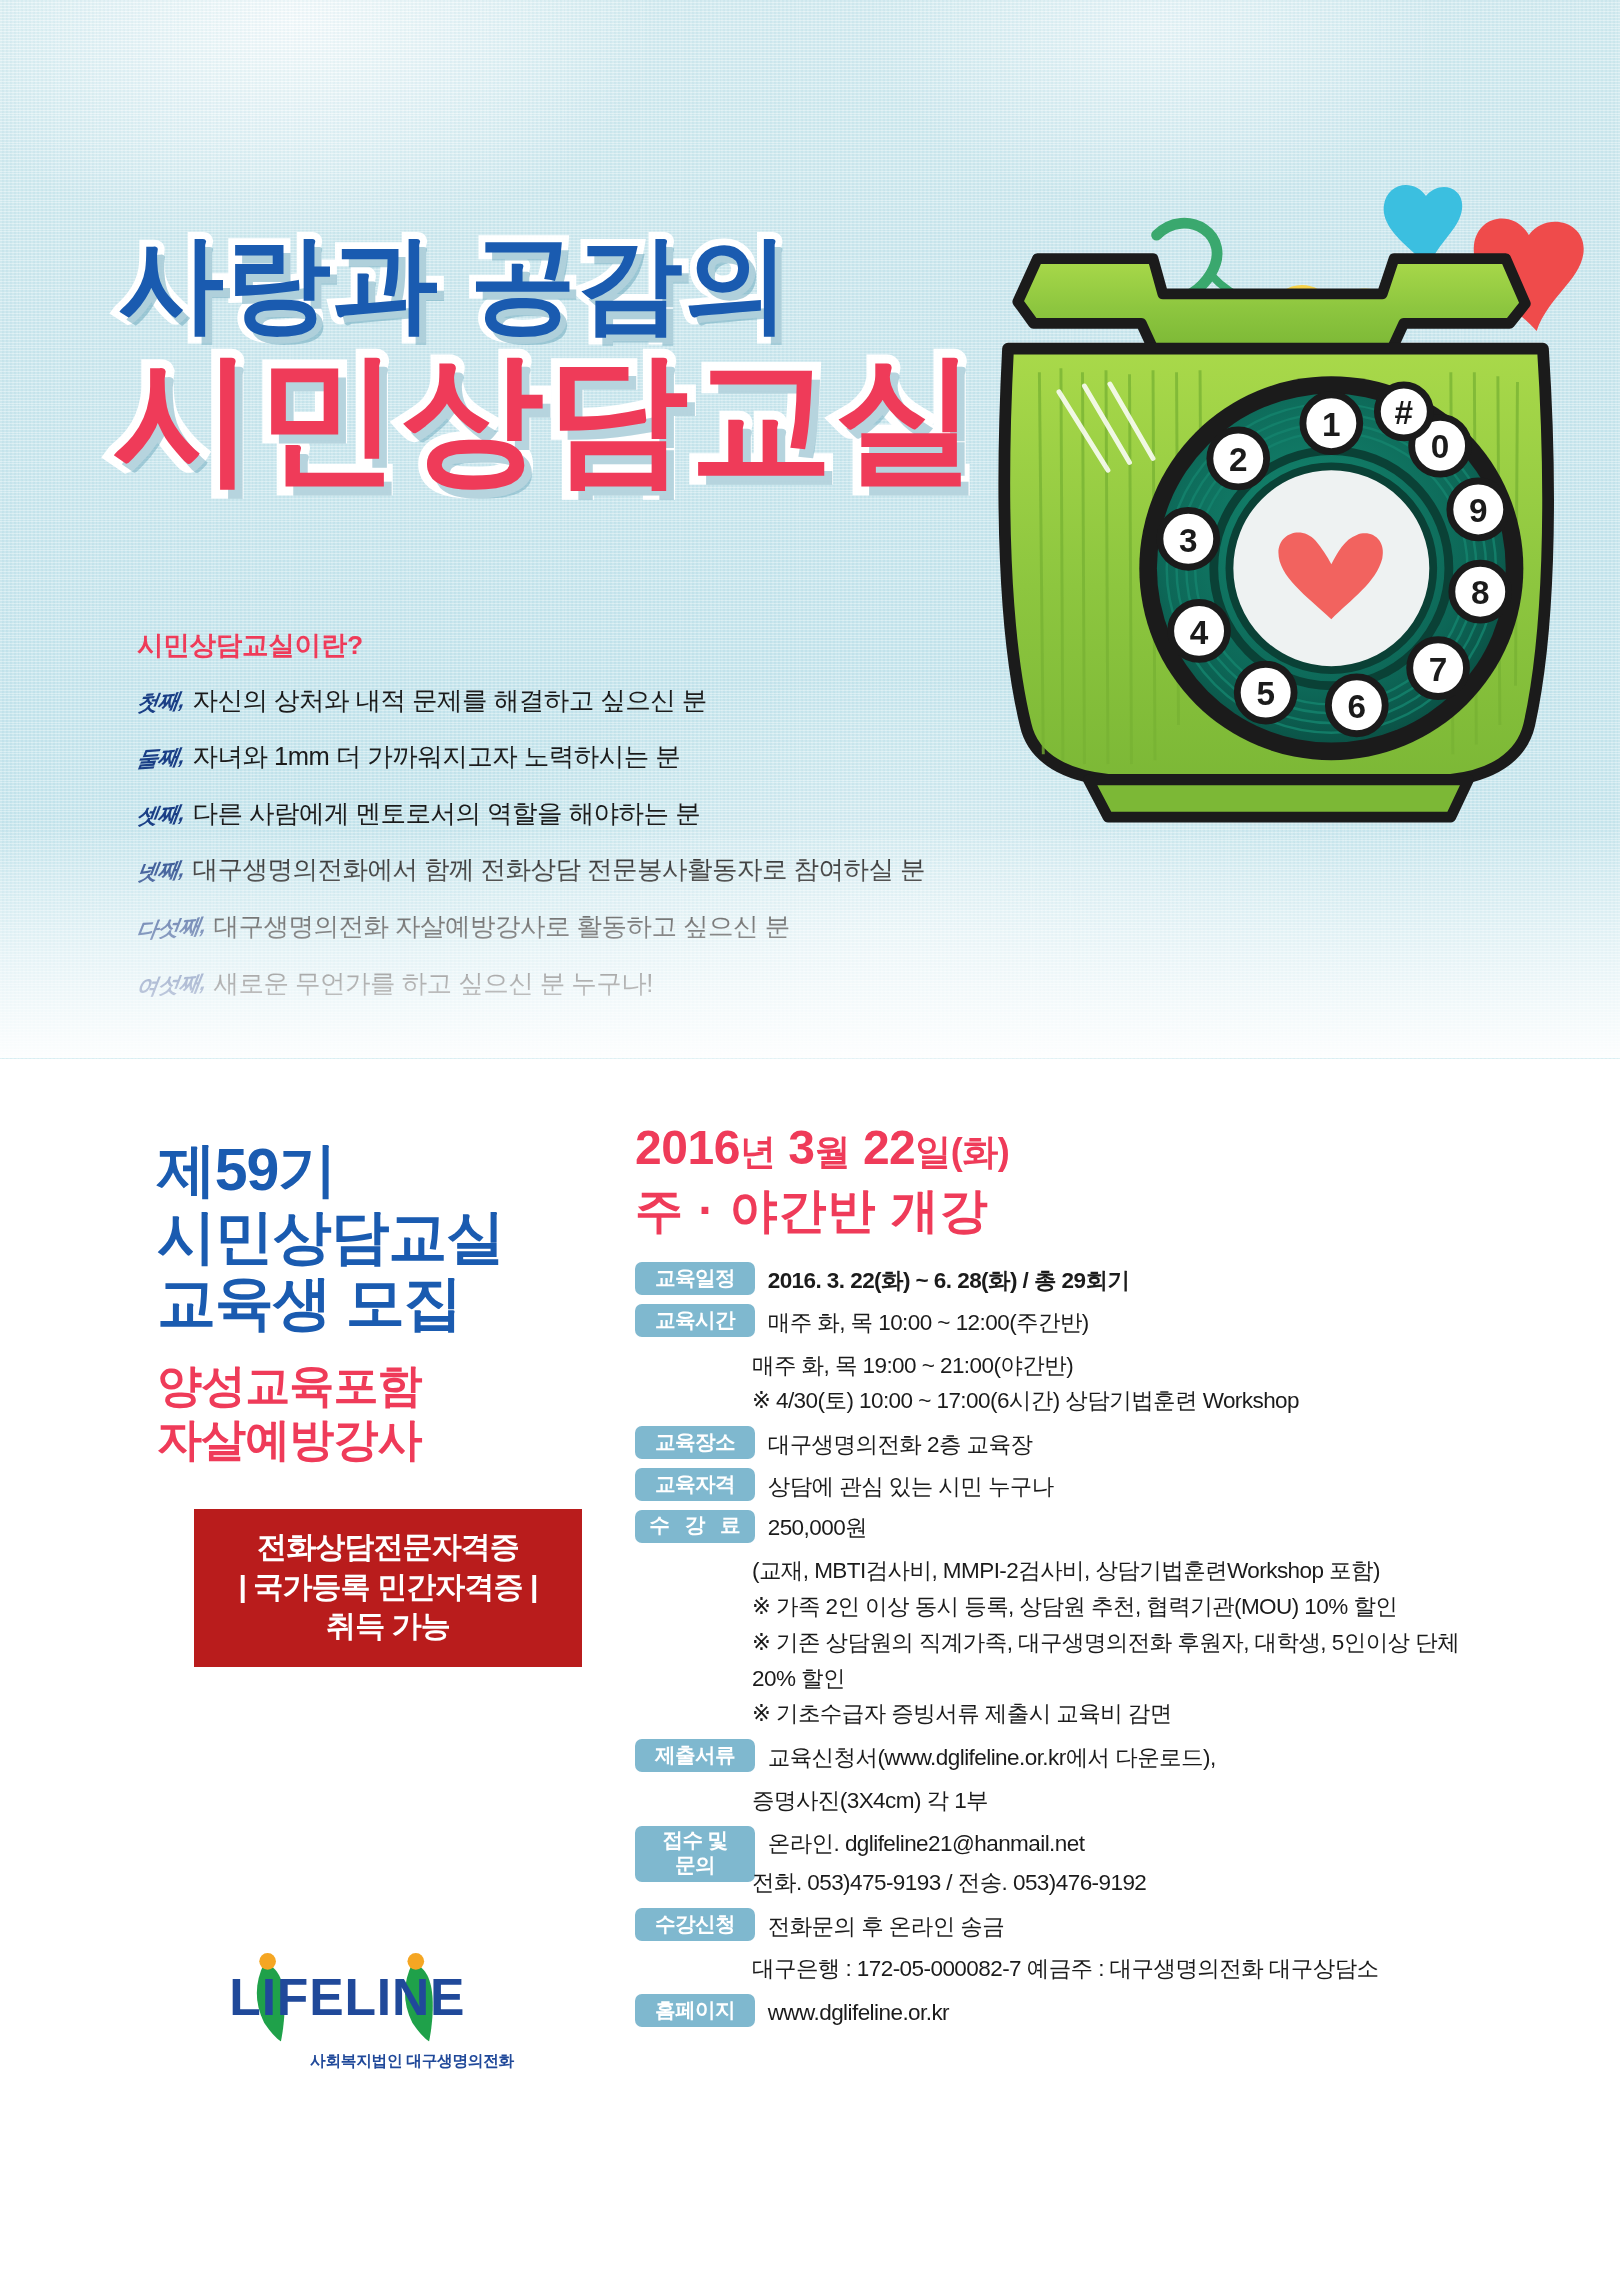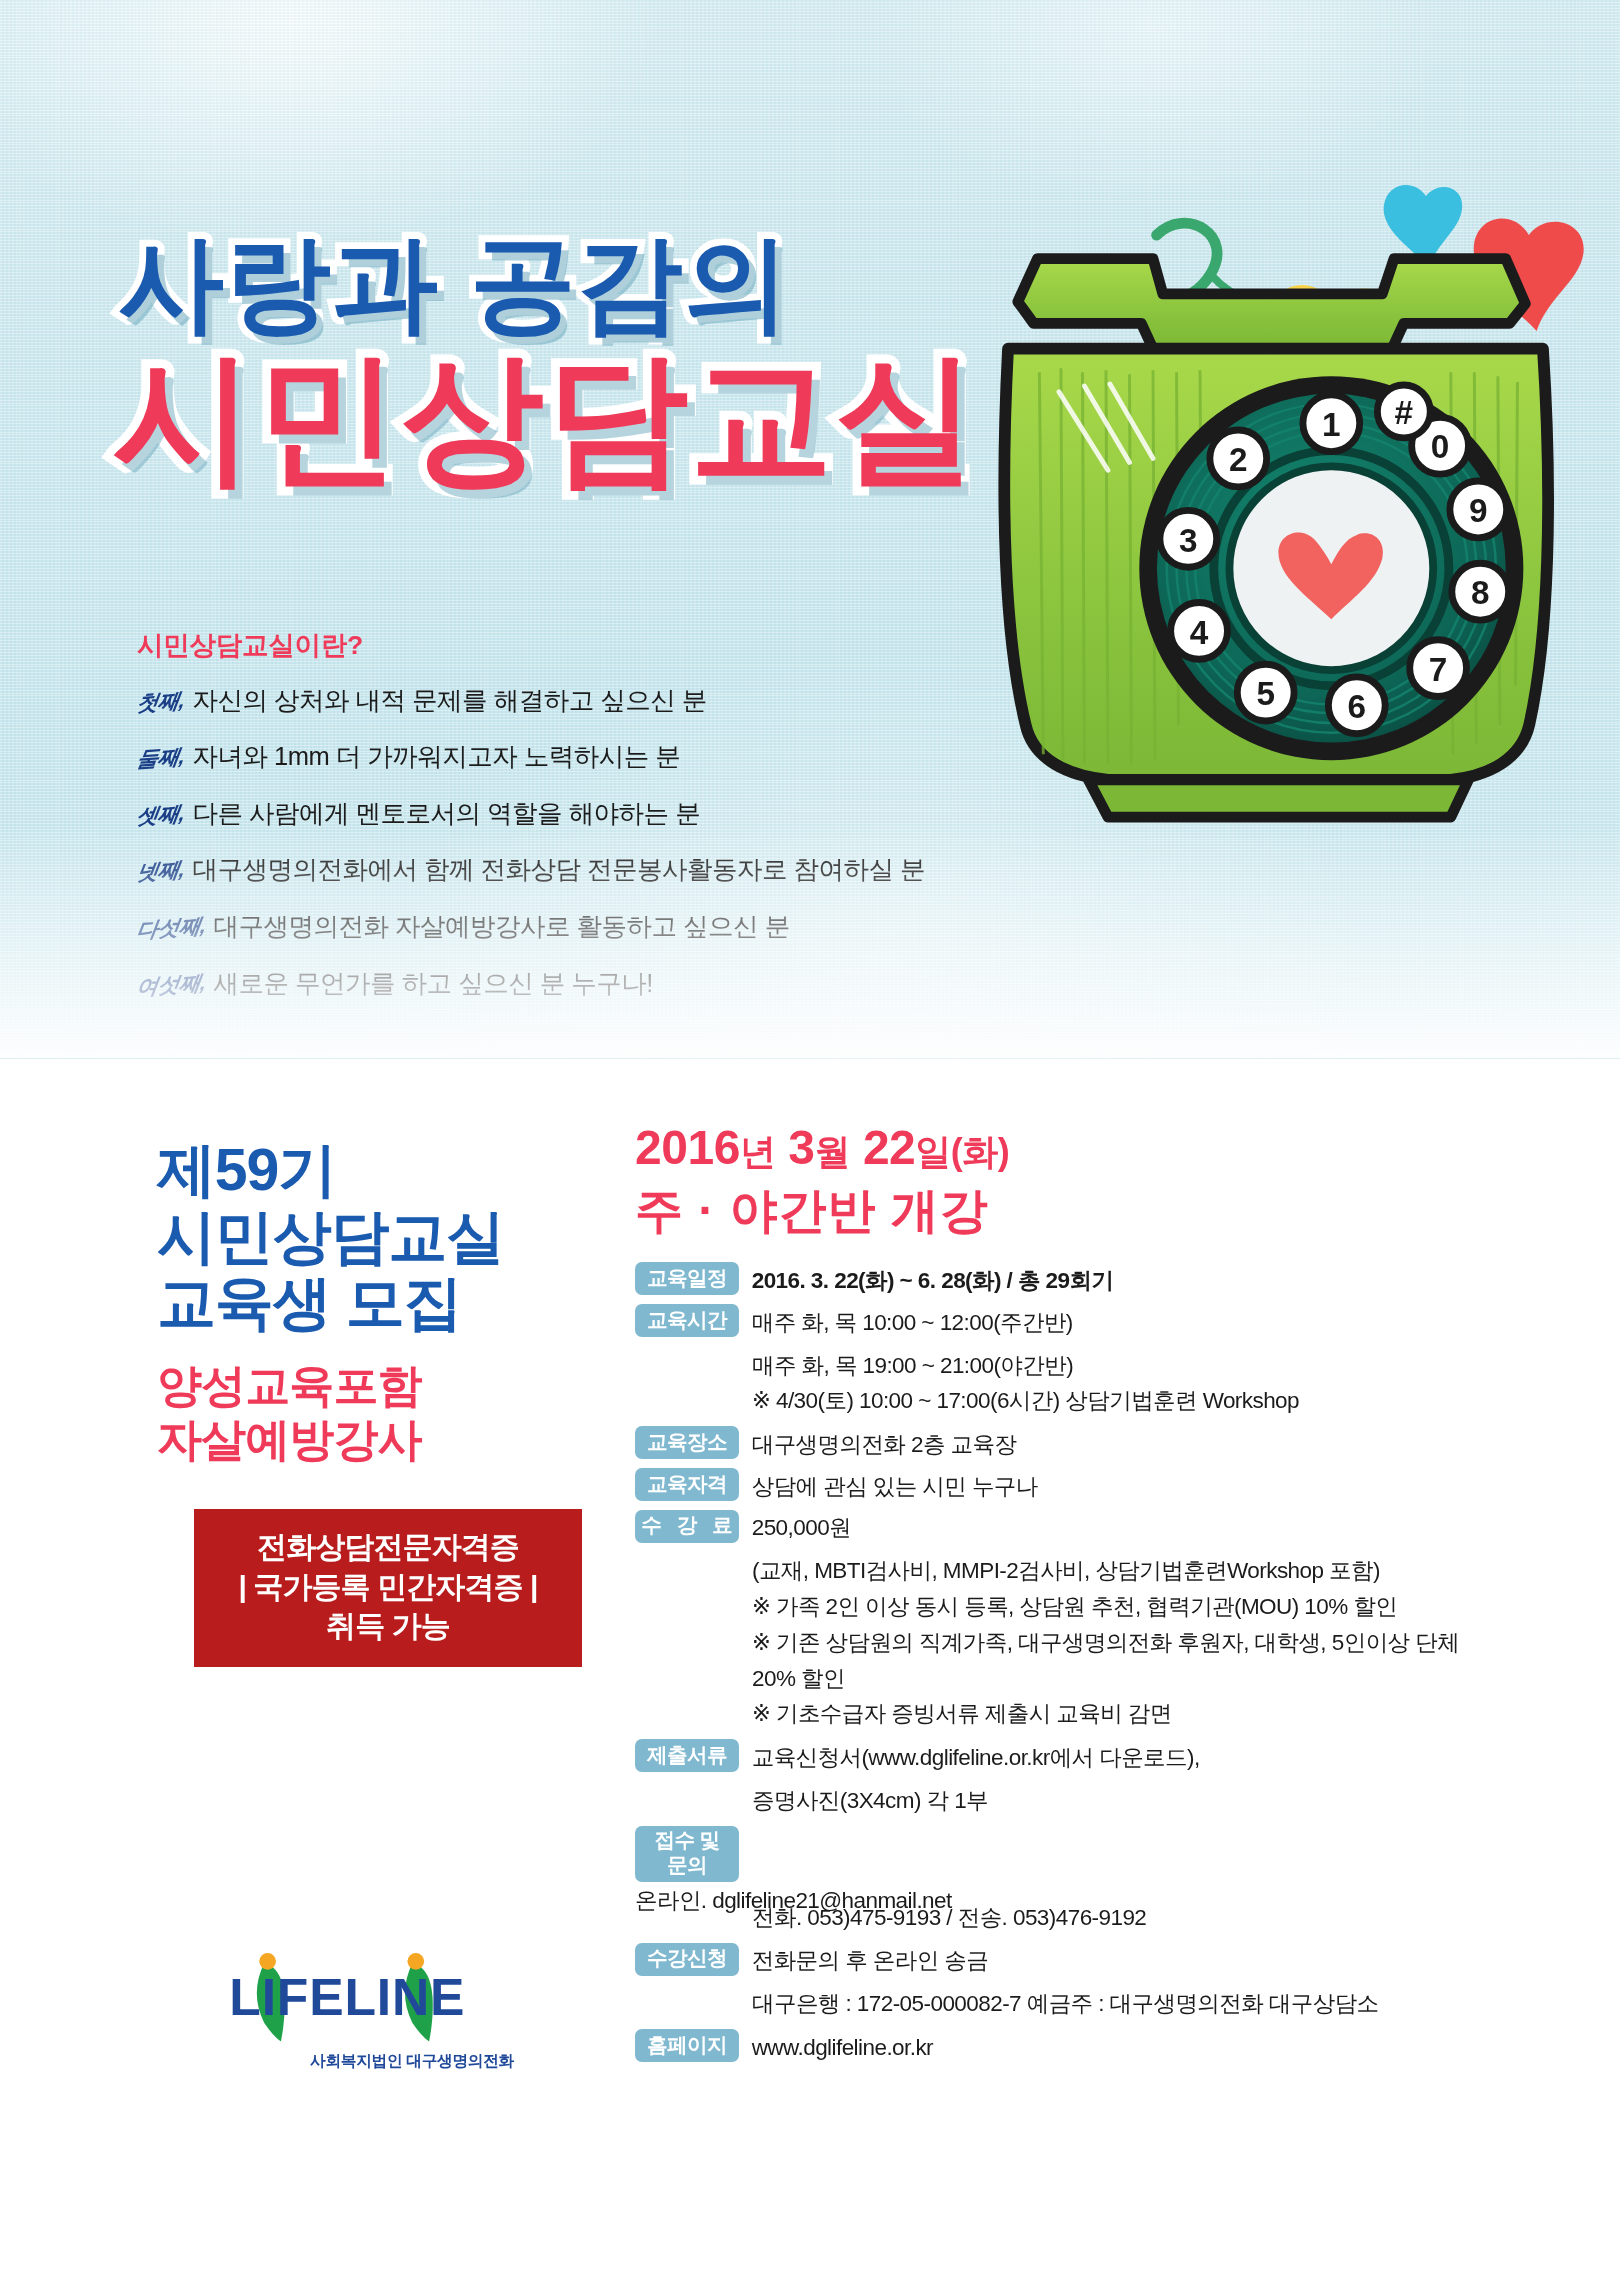--- a/index.html
+++ b/index.html
@@ -128,21 +128,21 @@
   .date-hl .sm { font-size: 36px; }
   .date-hl2 {
     font-size: 48px; font-weight: 900; color: #ef3b59;
     letter-spacing: 0.02em; margin-top: 2px; white-space: nowrap;
   }
 
   .rows { margin-top: 19.6px; }
   .row { display: flex; align-items: flex-start; margin-bottom: 6.9px; }
   .lbl {
     flex: 0 0 auto;
-    width: 104px;
+    width: 120px;
     background: #7fb8cf;
     color: #ffffff;
     font-size: 20.6px;
     font-weight: 800;
     letter-spacing: -0.03em;
     text-align: center;
     border-radius: 6.9px;
     padding: 3.9px 0 4.9px;
     margin-right: 12.7px;
     line-height: 1.18;
@@ -384,21 +384,21 @@
         <div class="sub-line">※ 기존 상담원의 직계가족, 대구생명의전화 후원자, 대학생, 5인이상 단체</div>
         <div class="sub-line ind">20% 할인</div>
         <div class="sub-line">※ 기초수급자 증빙서류 제출시 교육비 감면</div>
 
         <div class="row" style="margin-top:8.8px;">
           <div class="lbl">제출서류</div>
           <div class="val">교육신청서(www.dglifeline.or.kr에서 다운로드),</div>
         </div>
         <div class="sub-line">증명사진(3X4cm) 각 1부</div>
 
-        <div class="row" style="margin-top:8.8px;flex-direction:column;">
+        <div class="row" style="margin-top:8.8px;">
           <div class="lbl two">접수 및<br>문의</div>
           <div class="val">온라인. dglifeline21@hanmail.net</div>
         </div>
         <div class="sub-line" style="margin-top:-25.5px;">전화. 053)475-9193 / 전송. 053)476-9192</div>
 
         <div class="row" style="margin-top:8.8px;">
           <div class="lbl">수강신청</div>
           <div class="val">전화문의 후 온라인 송금</div>
         </div>
         <div class="sub-line">대구은행 : 172-05-000082-7    예금주 : 대구생명의전화 대구상담소</div>

